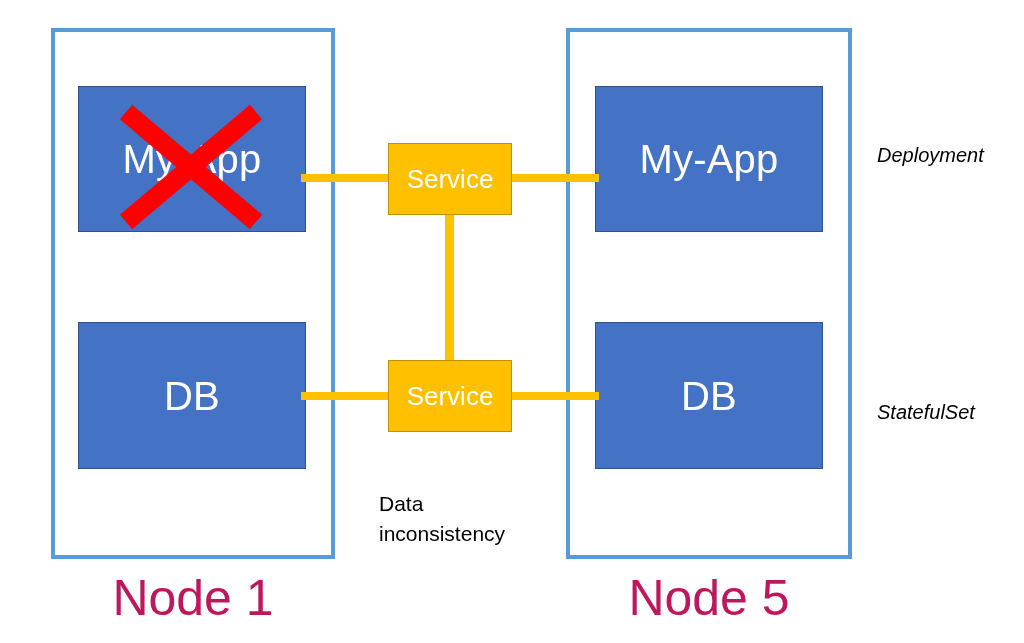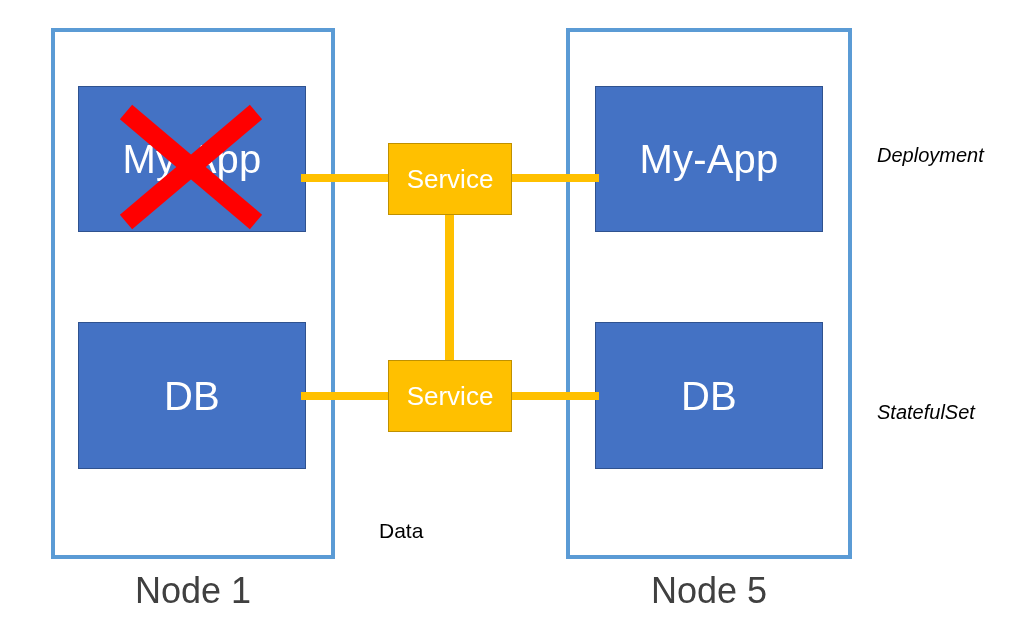--- a/index.html
+++ b/index.html
@@ -25,22 +25,22 @@
     border: 4px solid #5B9BD5;
     background: transparent;
     box-sizing: border-box;
   }
   #node1-box { left: 51px;  top: 28px; width: 284px; height: 531px; }
   #node2-box { left: 566px; top: 28px; width: 286px; height: 531px; }
 
   
   .node-caption {
     position: absolute;
-    font-size: 36px;
-    color: #404040;
+    font-size: 50px;
+    color: #be185d;
     text-align: center;
     white-space: nowrap;
     line-height: 1;
   }
   #node1-caption { left: 51px;  top: 573px; width: 284px; }
   #node2-caption { left: 566px; top: 573px; width: 286px; }
 
   
   .workload {
     position: absolute;
@@ -116,21 +116,21 @@
     line-height: 1.2;
     font-style: italic;
   }
   #label-deployment  { left: 877px; top: 143px; }
   #label-statefulset { left: 877px; top: 368px; margin-top: 32px; }
 
   
   #note-inconsistency {
     position: absolute;
     left: 379px;
-    top: 516px;
+    top: 489px;
     width: 190px;
     font-size: 21px;
     color: #000000;
     line-height: 1.45;
     text-align: left;
   }
 </style>
 </head>
 <body>
 
@@ -176,15 +176,16 @@
   </div>
 
   <div id="node1-caption" class="node-caption">Node 1</div>
   <div id="node2-caption" class="node-caption">Node 5</div>
 
   <div id="label-deployment" class="side-label">Deployment</div>
   <div id="label-statefulset" class="side-label">StatefulSet</div>
 
   <div id="note-inconsistency">
     <div>Data</div>
+    <div>inconsistency</div>
   </div>
 
 </div>
 
 </body></html>

